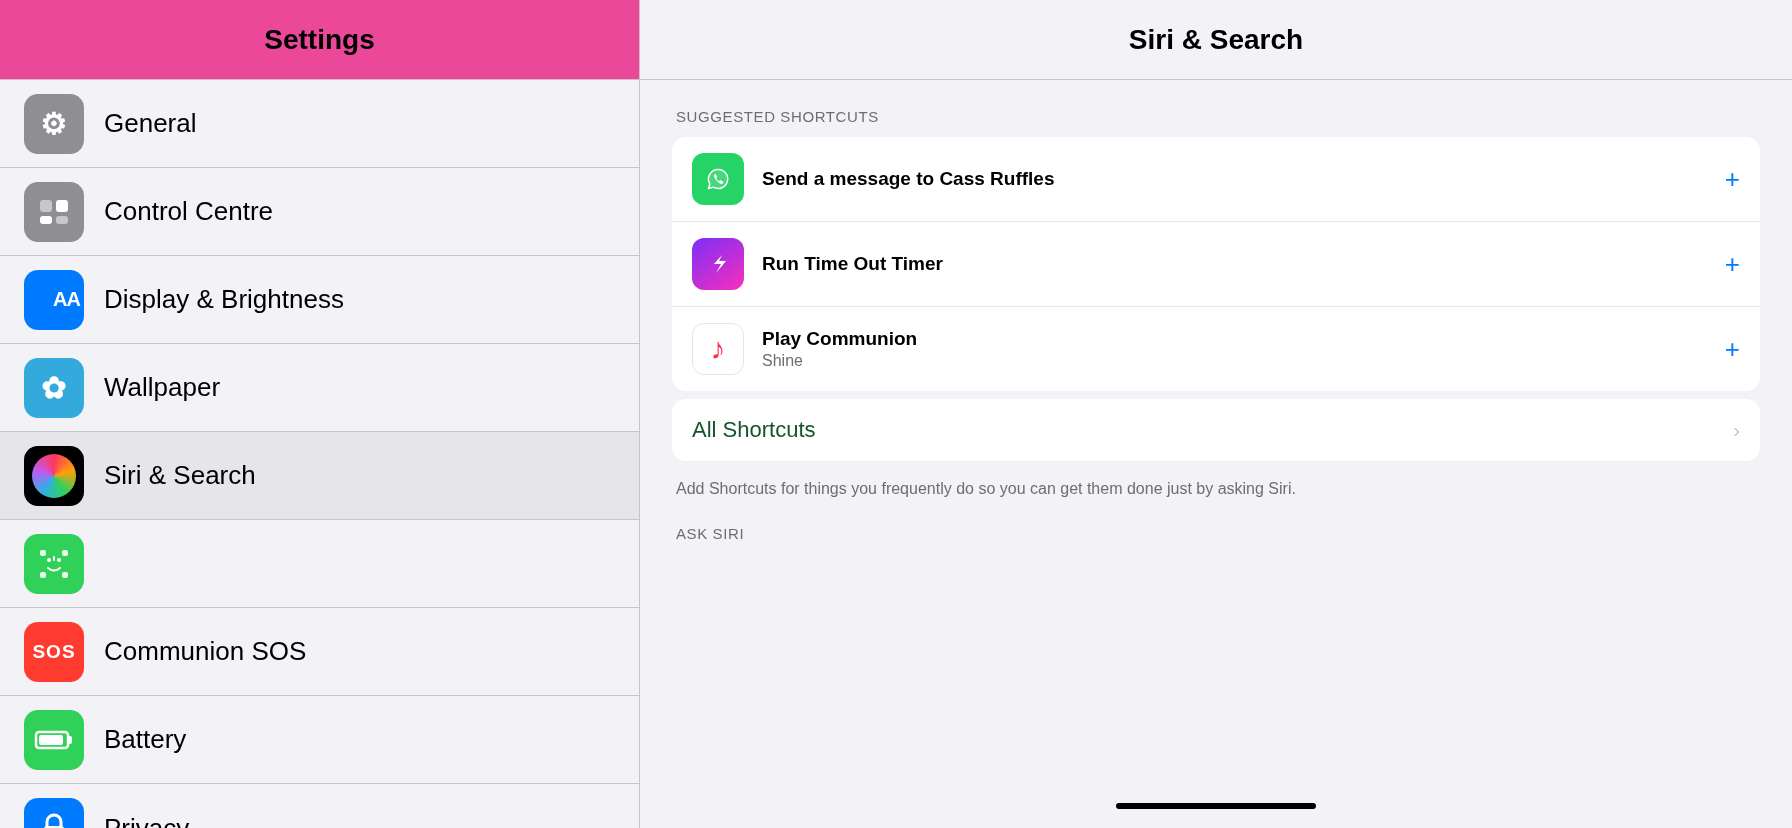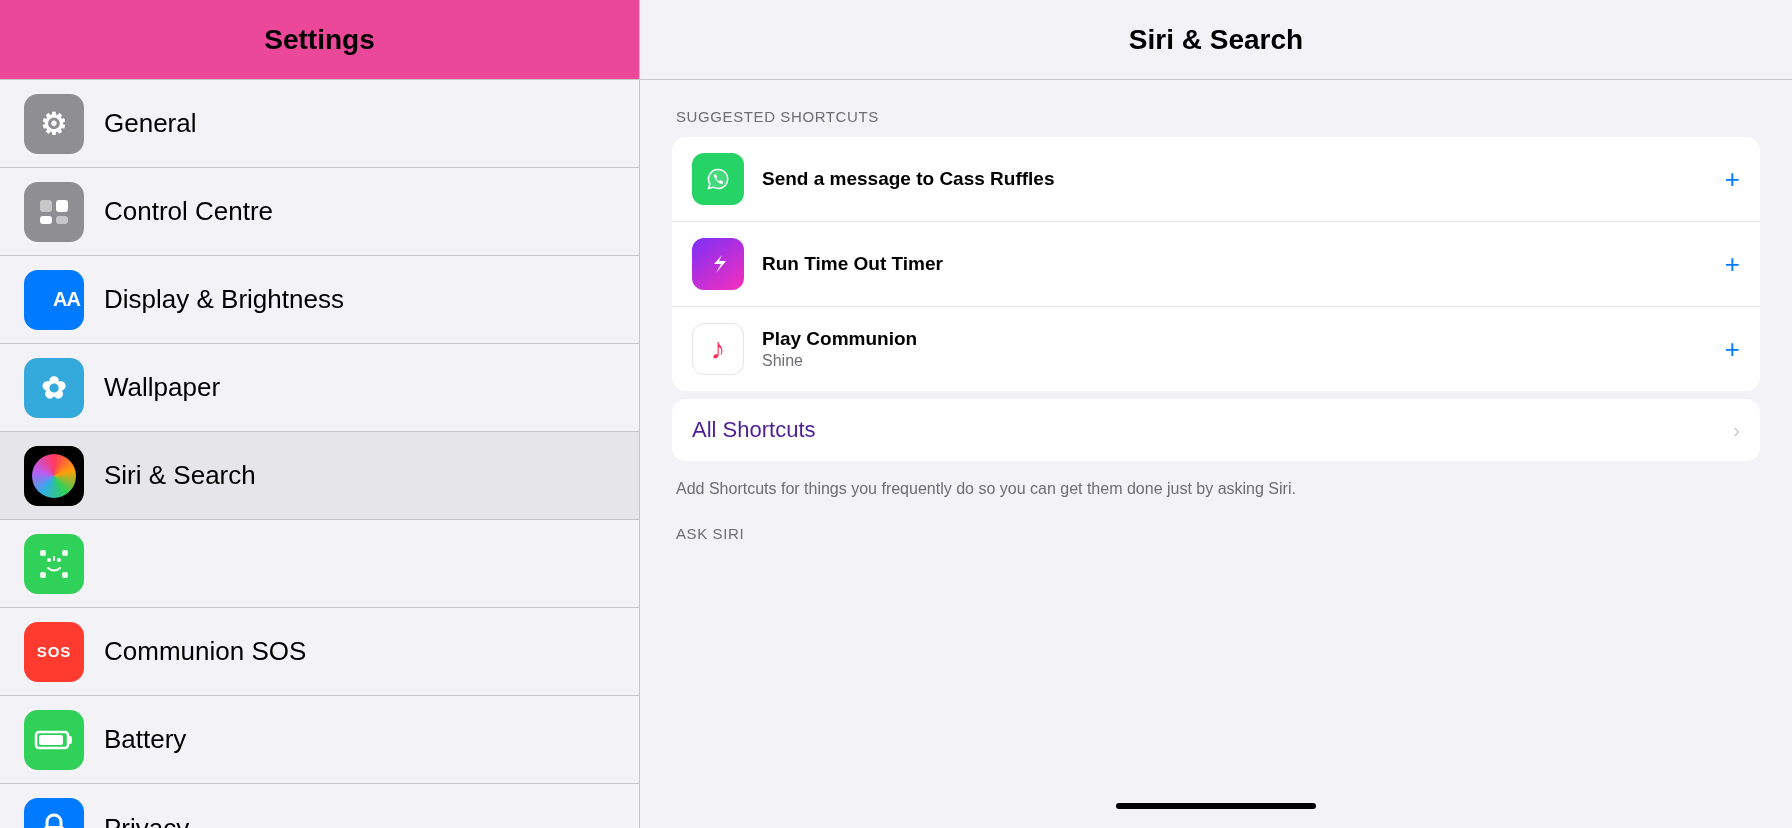--- a/index.html
+++ b/index.html
@@ -169,21 +169,21 @@
     }
     .all-shortcuts-row {
       display: flex;
       align-items: center;
       justify-content: space-between;
       padding: 18px 20px;
     }
     .all-shortcuts-title {
       font-size: 22px;
       font-weight: 400;
-      color: #4c1d95;
+      color: #14532d;
     }
     .chevron-right {
       color: #c7c7cc;
       font-size: 20px;
     }
     .helper-text {
       font-size: 16px;
       color: #6d6d72;
       padding: 8px 4px 16px 4px;
       line-height: 1.5;
@@ -234,21 +234,21 @@
     
     .flower-icon { font-size: 30px; }
     
     .siri-icon-inner {
       width: 44px;
       height: 44px;
       border-radius: 50%;
       background: conic-gradient(#ff375f, #ff9f0a, #30d158, #32ade6, #bf5af2, #ff375f);
     }
     
-    .sos-text { font-size: 15px; font-weight: 800; letter-spacing: 1px; }
+    .sos-text { font-size: 19px; font-weight: 800; letter-spacing: 1px; }
 
     
     .music-note {
       color: #ff2d55;
       font-size: 30px;
     }
   </style>
 </head>
 <body>
 

